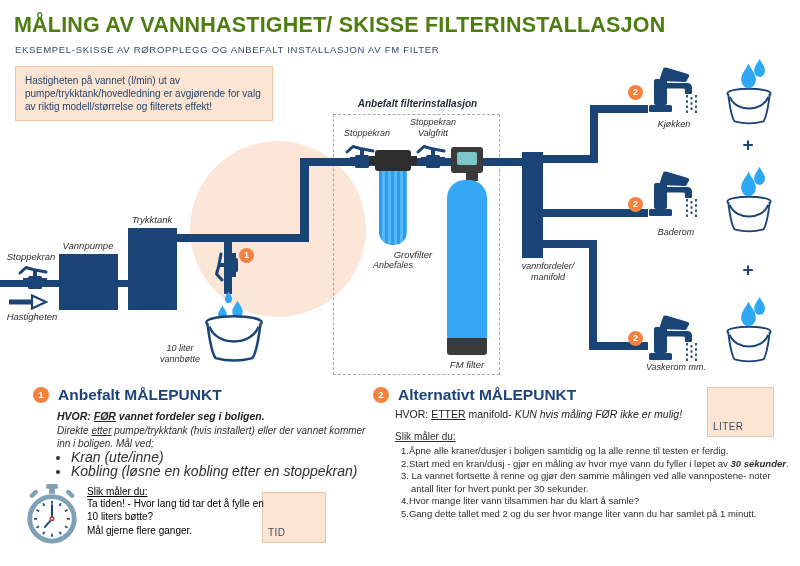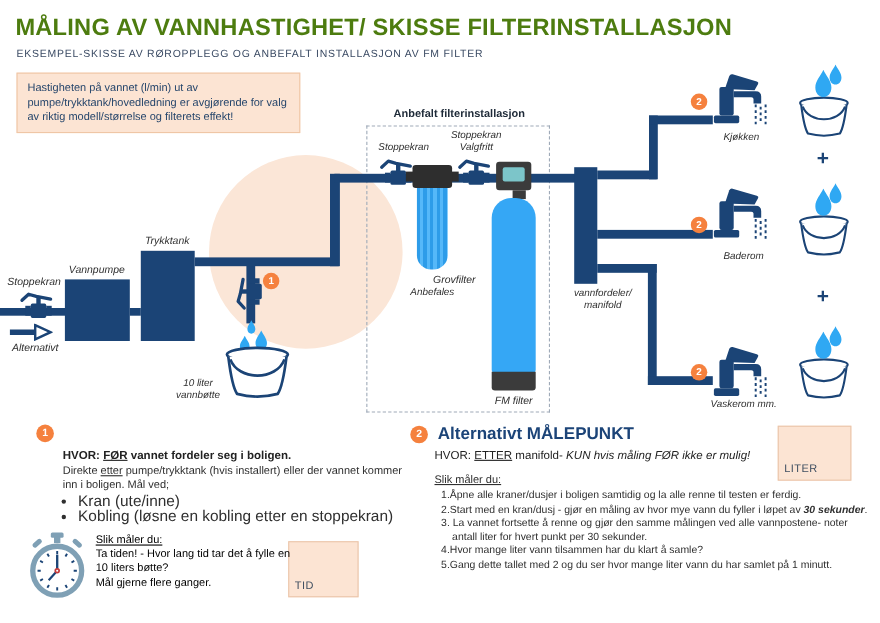--- a/index.html
+++ b/index.html
@@ -15,42 +15,42 @@
 
   
   .circle-bg { position:absolute; left:190px; top:141px; width:176px; height:176px; border-radius:50%; background:#FBE6D7; z-index:0; }
   .pipe { position:absolute; background:#1B4476; z-index:2; }
   .lbl { position:absolute; font-size:9.5px; color:#2F2F2F; text-align:center; z-index:5;font-style:italic; }
   .lbl.small { font-size:9px; }
   .lbl.it { font-style:italic; }
   .dev { position:absolute; z-index:3; }
   .marker { position:absolute; width:15px; height:15px; border-radius:50%; background:#F5813E; color:#fff; font-size:9px; font-weight:bold; text-align:center; line-height:15px; z-index:6; }
   .dashedbox { position:absolute; left:333px; top:114px; width:167px; height:261px; border:1.5px dashed #9FAAB8; z-index:1; }
-  .boxtitle { position:absolute; left:325px; top:98px; width:185px; text-align:center; font-size:10px; font-weight:bold; color:#1E2A38; z-index:5; }
+  .boxtitle { position:absolute; left:325px; top:98px; width:185px; text-align:center; font-size:10px; font-weight:bold; font-style:italic; color:#1E2A38; z-index:5; }
 
   
   .gf-cap { position:absolute; left:375px; top:150px; width:36px; height:21px; background:#2E2E2E; border-radius:3px; z-index:4; }
   .gf-nub-l { position:absolute; left:369px; top:156px; width:7px; height:9px; background:#2E2E2E; z-index:4; }
   .gf-nub-r { position:absolute; left:410px; top:156px; width:7px; height:9px; background:#2E2E2E; z-index:4; }
   .gf-body { position:absolute; left:379px; top:171px; width:28px; height:74px; border-radius:0 0 13px 13px;
              background:repeating-linear-gradient(90deg,#2D9CE9 0px,#2D9CE9 3px,#55B8F9 3px,#55B8F9 6px); z-index:4; }
   .fm-head { position:absolute; left:451px; top:147px; width:32px; height:26px; background:#3B3B3B; border-radius:3px; z-index:4; }
   .fm-screen { position:absolute; left:457px; top:152px; width:20px; height:13px; background:#7CC5C9; border-radius:2px; z-index:5; }
   .fm-neck { position:absolute; left:466px; top:173px; width:12px; height:8px; background:#3B3B3B; z-index:4; }
   .fm-tank { position:absolute; left:447px; top:180px; width:40px; height:159px; background:#35A7F5; border-radius:18px 18px 3px 3px; z-index:4; }
   .fm-base { position:absolute; left:447px; top:338px; width:40px; height:17px; background:#3B3B3B; border-radius:0 0 3px 3px; z-index:4; }
 
   .plus { position:absolute; width:20px; text-align:center; font-size:19px; font-weight:bold; color:#1B4476; z-index:5; }
 
   
   .sec { position:absolute; z-index:5; }
   .sec-head { display:flex; align-items:center; gap:9px; }
   .numcircle { width:16px; height:16px; border-radius:50%; background:#F5813E; color:#fff; font-size:9.5px; font-weight:bold; text-align:center; line-height:16px; flex:0 0 16px; }
   .sec-title { font-size:15.5px; font-weight:bold; color:#1C4478; }
-  .sec-body { margin-left:24px; margin-top:6px; color:#2F2F2F; }
+  .sec-body { margin-left:24px; margin-top:6px; color:#2F2F2F;font-style:italic; }
   .boldline { font-size:10.5px; font-weight:bold; color:#222; margin-bottom:2px; }
   .para { font-size:10px; line-height:13px; }
   ul.blist { list-style:disc; margin:1px 0 0 14px; font-size:14px; line-height:13.5px; }
   .uline { text-decoration:underline; }
   .howtitle { font-size:10px; text-decoration:underline; }
   .howtext { font-size:10px; line-height:12.8px; margin-top:1px; }
   .peachbox { position:absolute; background:#FCE4D3; border:1px solid #EAC5AA; z-index:4; }
   .peachbox span { position:absolute; left:5px; bottom:4px; font-size:10px; color:#3E4E60; letter-spacing:0.4px; }
   .steps { margin-top:3px; }
   .step { font-size:9.5px; line-height:12.6px; color:#2F2F2F; padding-left:10px; text-indent:-10px; margin-left:6px; }
@@ -153,21 +153,21 @@
   <div class="pipe" style="left:589px;top:240px;width:8px;height:110px"></div>
   <div class="pipe" style="left:589px;top:342px;width:59px;height:8px"></div>
 
   <div class="lbl" style="left:2px;top:251px;width:58px">Stoppekran</div>
   <svg class="dev" style="left:17px;top:264px;width:36px;height:30px">
       <use href="#sym-valve"></use>
     </svg>
   <svg class="dev" style="left:8px;top:294px;width:40px;height:16px">
       <use href="#sym-arrow"></use>
     </svg>
-  <div class="lbl" style="left:0;top:311px;width:64px">Alternativt</div>
+  <div class="lbl" style="left:0;top:311px;width:64px">Hastigheten</div>
 
   <div class="pipe" style="left:59px;top:254px;width:59px;height:56px"></div>
   <div class="lbl" style="left:56px;top:240px;width:64px">Vannpumpe</div>
 
   <div class="pipe" style="left:128px;top:228px;width:49px;height:82px"></div>
   <div class="lbl" style="left:124px;top:214px;width:56px">Trykktank</div>
 
   <div class="dev" style="left:210px;top:250px;width:36px;height:30px;transform:rotate(-90deg)"><svg width="36" height="30">
         <use href="#sym-valve"></use>
       </svg></div>
@@ -242,20 +242,21 @@
       <use href="#sym-bucketdrops"></use>
     </svg>
   <div class="plus" style="left:738px;top:259px">+</div>
   <svg class="dev" style="left:724px;top:296px;width:50px;height:74px">
       <use href="#sym-bucketdrops"></use>
     </svg>
 
   <div class="sec" style="left:33px;top:386px;width:335px">
     <div class="sec-head">
       <div class="numcircle">1</div>
+      <div class="sec-title">Anbefalt MÅLEPUNKT</div>
     </div>
     <div class="sec-body">
       <div class="boldline"><span>HVOR: </span><span class="uline">FØR</span><span> vannet fordeler seg i boligen.</span></div>
       <div class="para" style="width:312px"><span>Direkte </span><span class="uline">etter</span><span> pumpe/trykktank (hvis installert) eller der vannet kommer inn i boligen. Mål ved;</span></div>
       <ul class="blist">
         <li>Kran (ute/inne)</li>
         <li>Kobling (løsne en kobling etter en stoppekran)</li>
       </ul>
     </div>
   </div>

